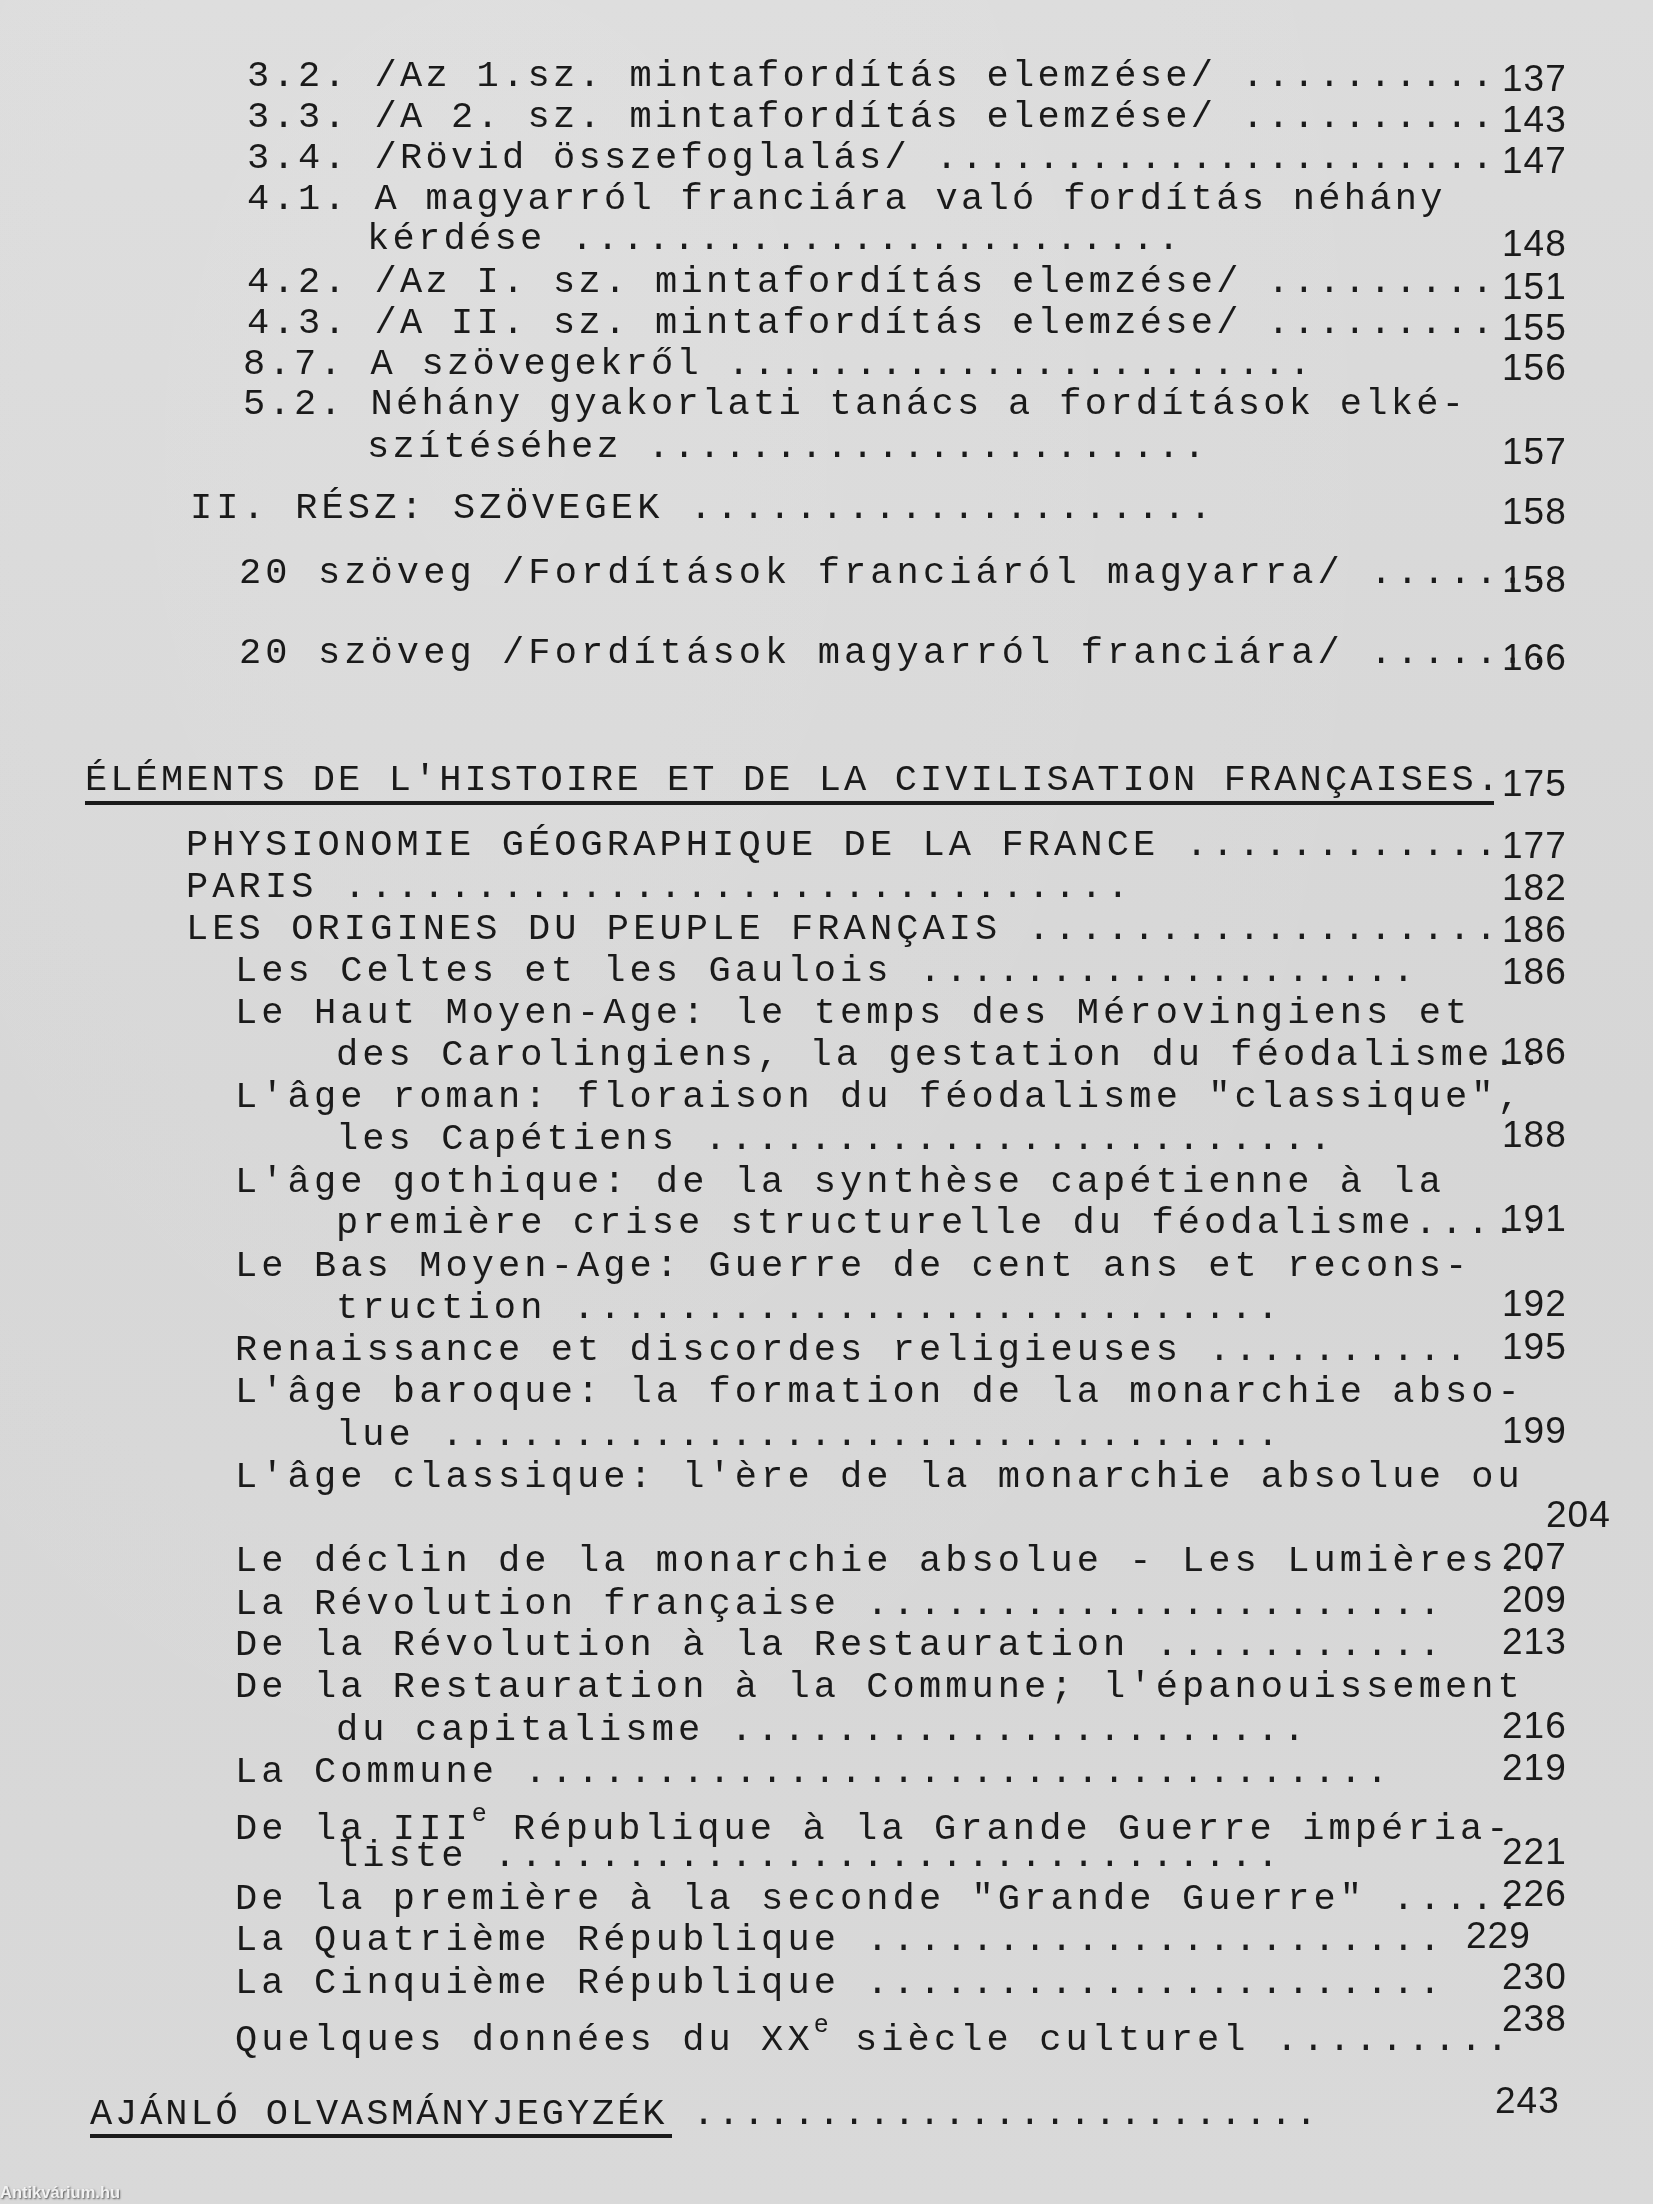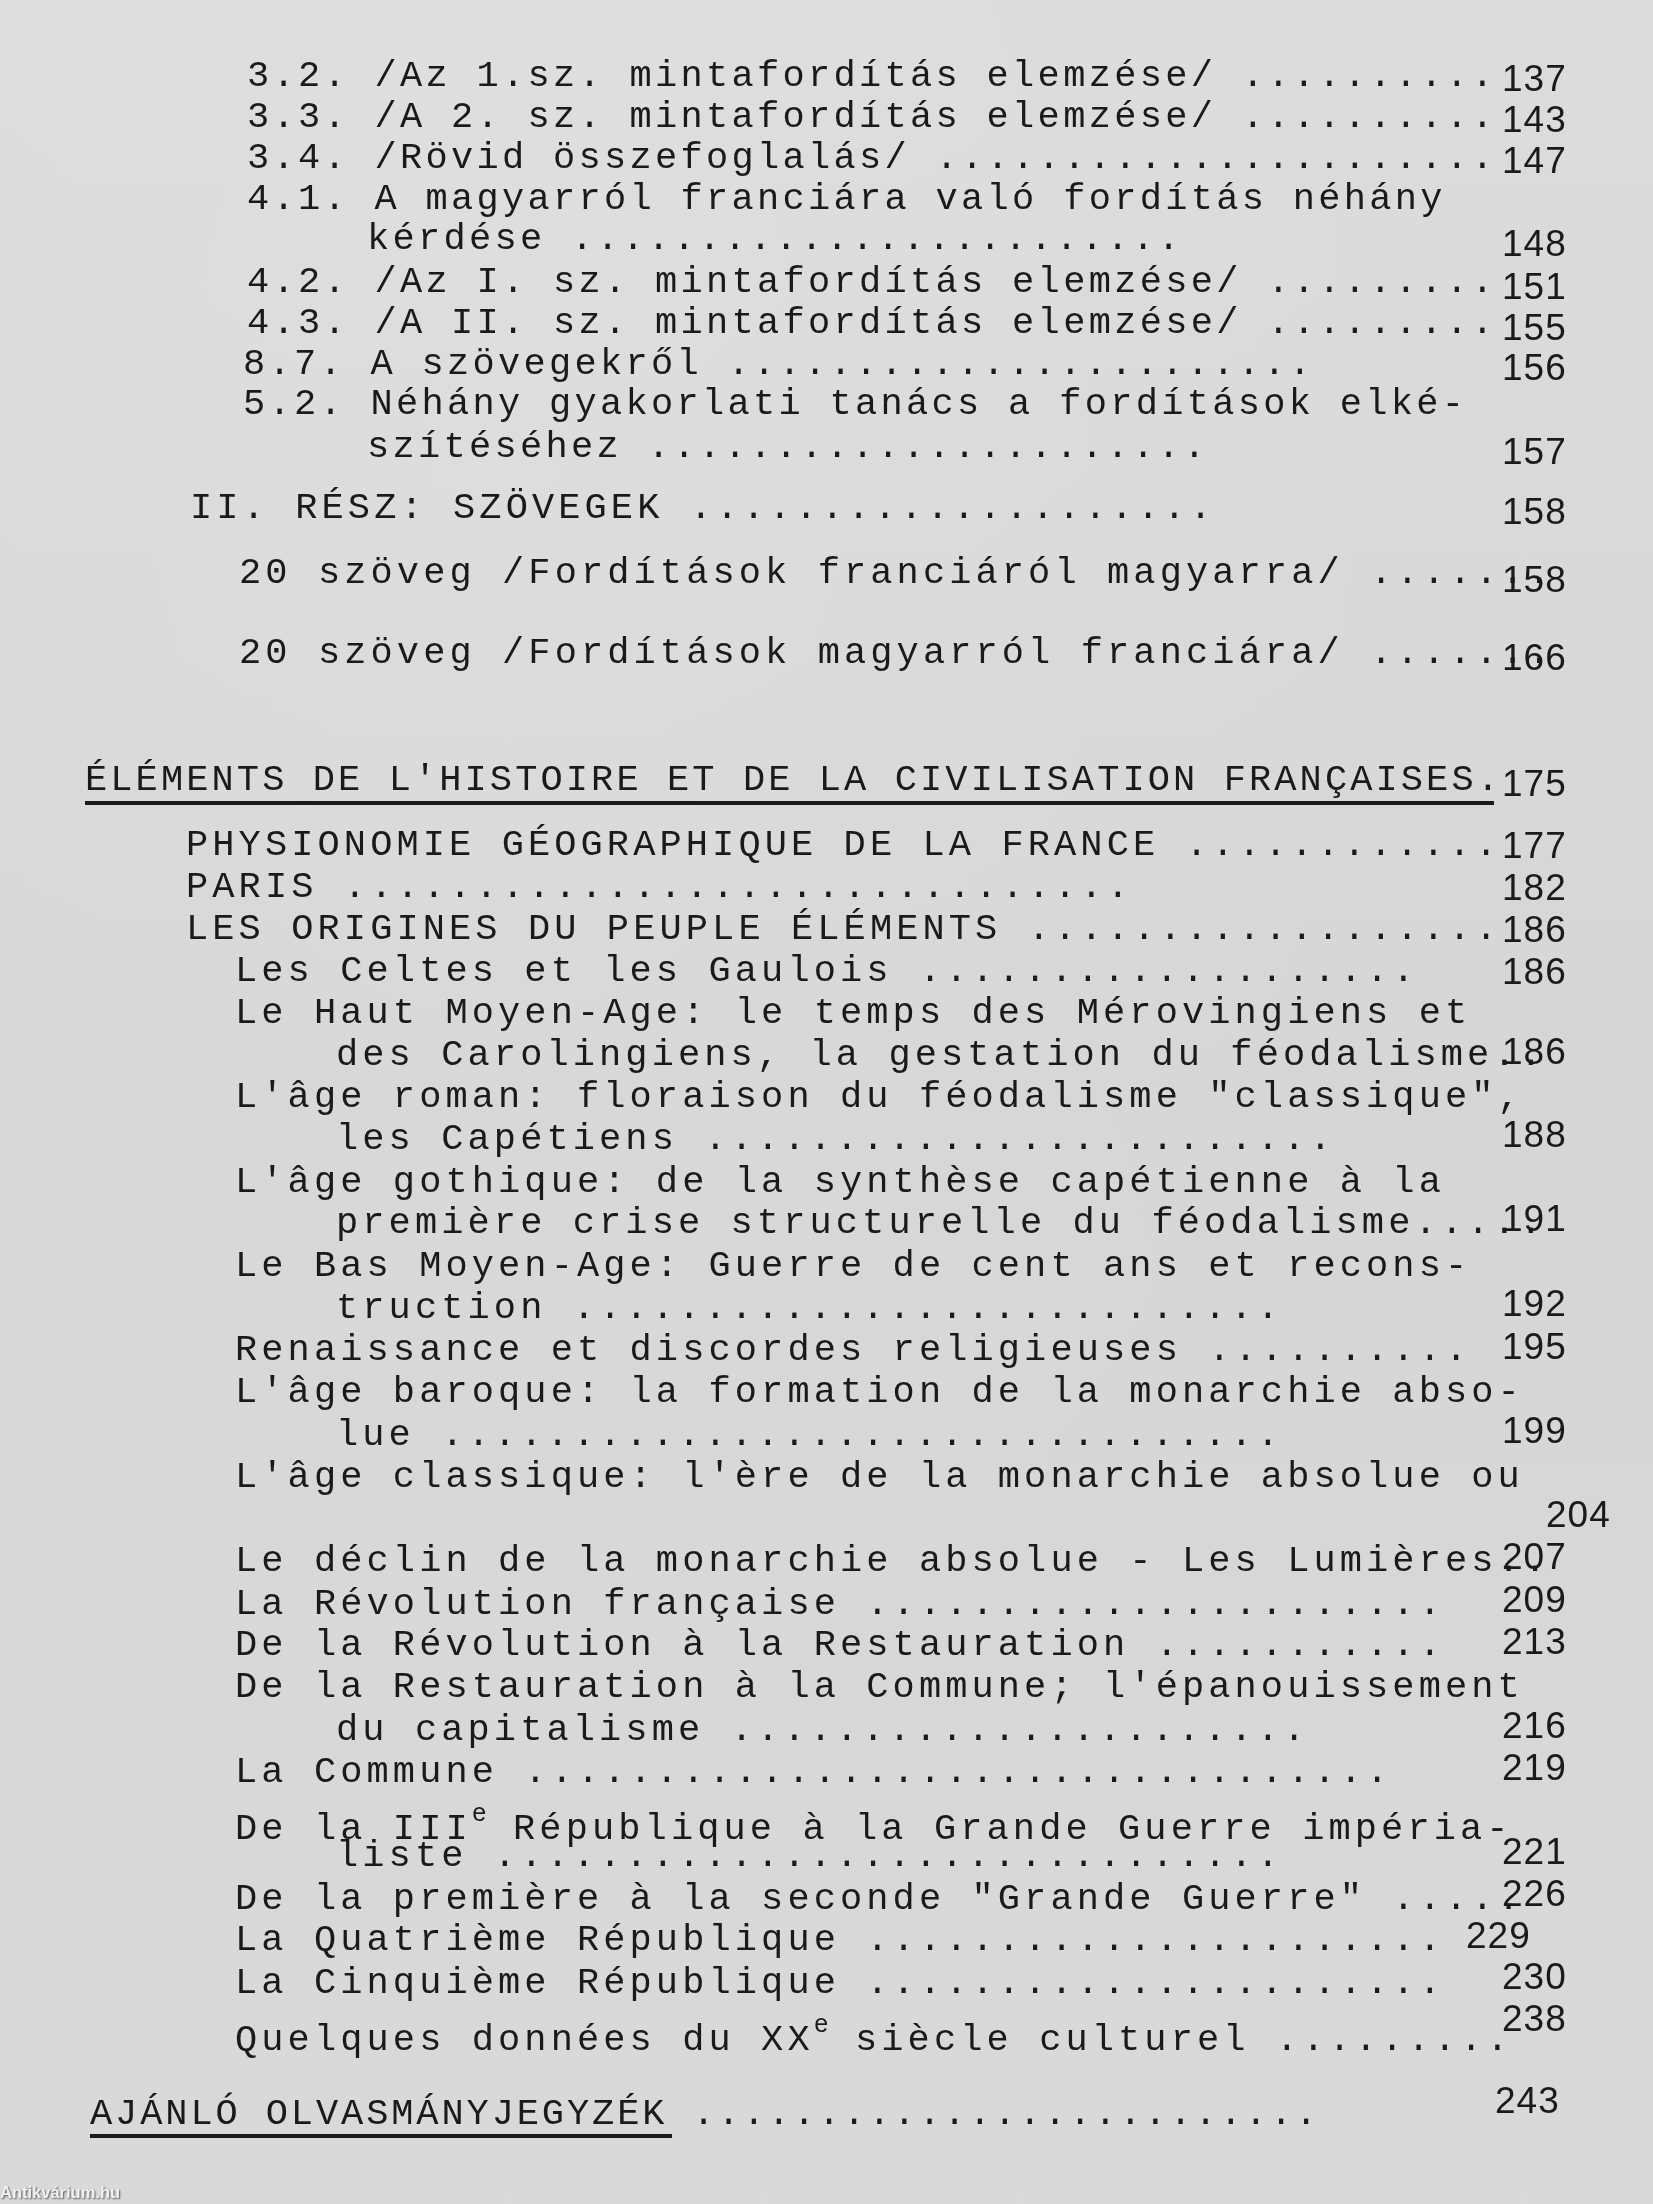--- a/index.html
+++ b/index.html
@@ -109,21 +109,21 @@
   <div class="serif-line" style="left:85px; top:760px; letter-spacing:3.1px;">ÉLÉMENTS DE L'HISTOIRE ET DE LA CIVILISATION FRANÇAISES.</div>
   <div class="underline" style="left:85px; top:801px; width:1409px;"></div>
   <div class="num" style="left:1502px; top:763px;">175</div>
 
   <div class="serif-line" style="left:186px; top:825px;"><span>PHYSIONOMIE GÉOGRAPHIQUE DE LA FRANCE</span><span> ............</span></div>
   <div class="num" style="left:1502px; top:825px;">177</div>
 
   <div class="serif-line" style="left:186px; top:867px;"><span>PARIS</span><span> ..............................</span></div>
   <div class="num" style="left:1502px; top:867px;">182</div>
 
-  <div class="serif-line" style="left:186px; top:909px;"><span>LES ORIGINES DU PEUPLE ÉLÉMENTS</span><span> ..................</span></div>
+  <div class="serif-line" style="left:186px; top:909px;"><span>LES ORIGINES DU PEUPLE FRANÇAIS</span><span> ..................</span></div>
   <div class="num" style="left:1502px; top:909px;">186</div>
 
   <div class="serif-line" style="left:235px; top:951px;"><span>Les Celtes et les Gaulois</span><span> ...................</span></div>
   <div class="num" style="left:1502px; top:951px;">186</div>
 
   <div class="serif-line" style="left:235px; top:993px;"><span>Le Haut Moyen-Age: le temps des Mérovingiens et</span></div>
   <div class="serif-line" style="left:336px; top:1035px;"><span>des Carolingiens, la gestation du féodalisme..</span></div>
   <div class="num" style="left:1502px; top:1031px;">186</div>
 
   <div class="serif-line" style="left:336px; top:1119px;"><span>les Capétiens</span><span> ........................</span></div>

